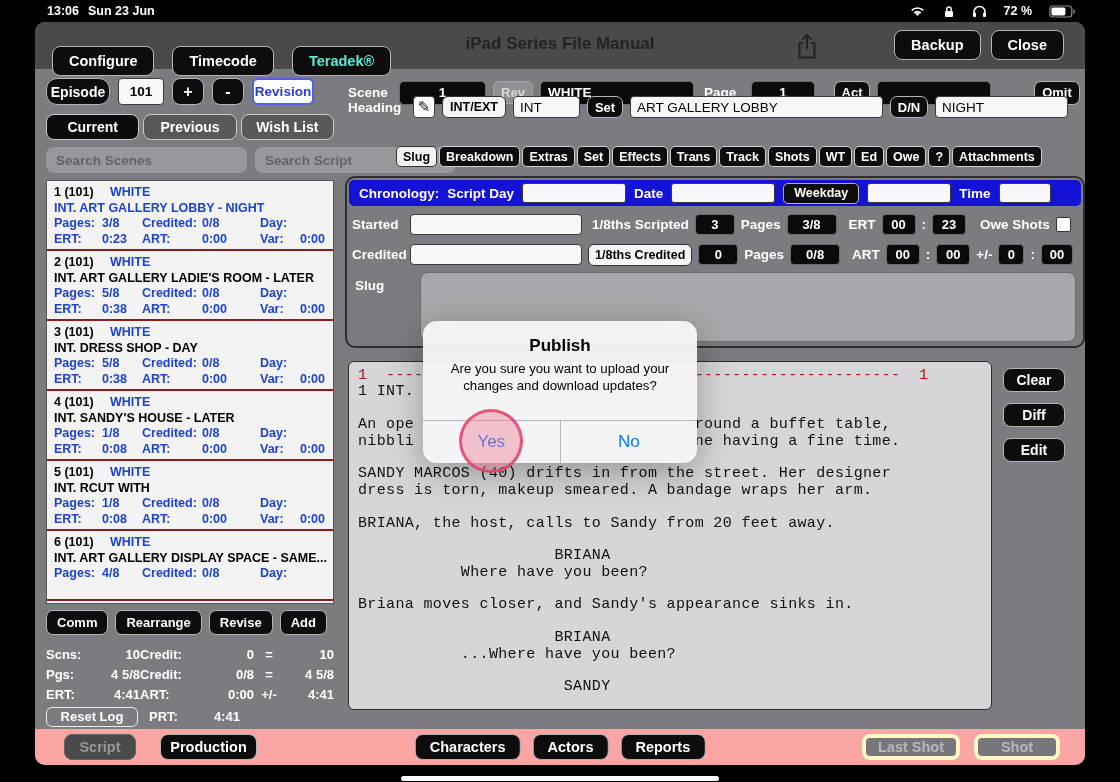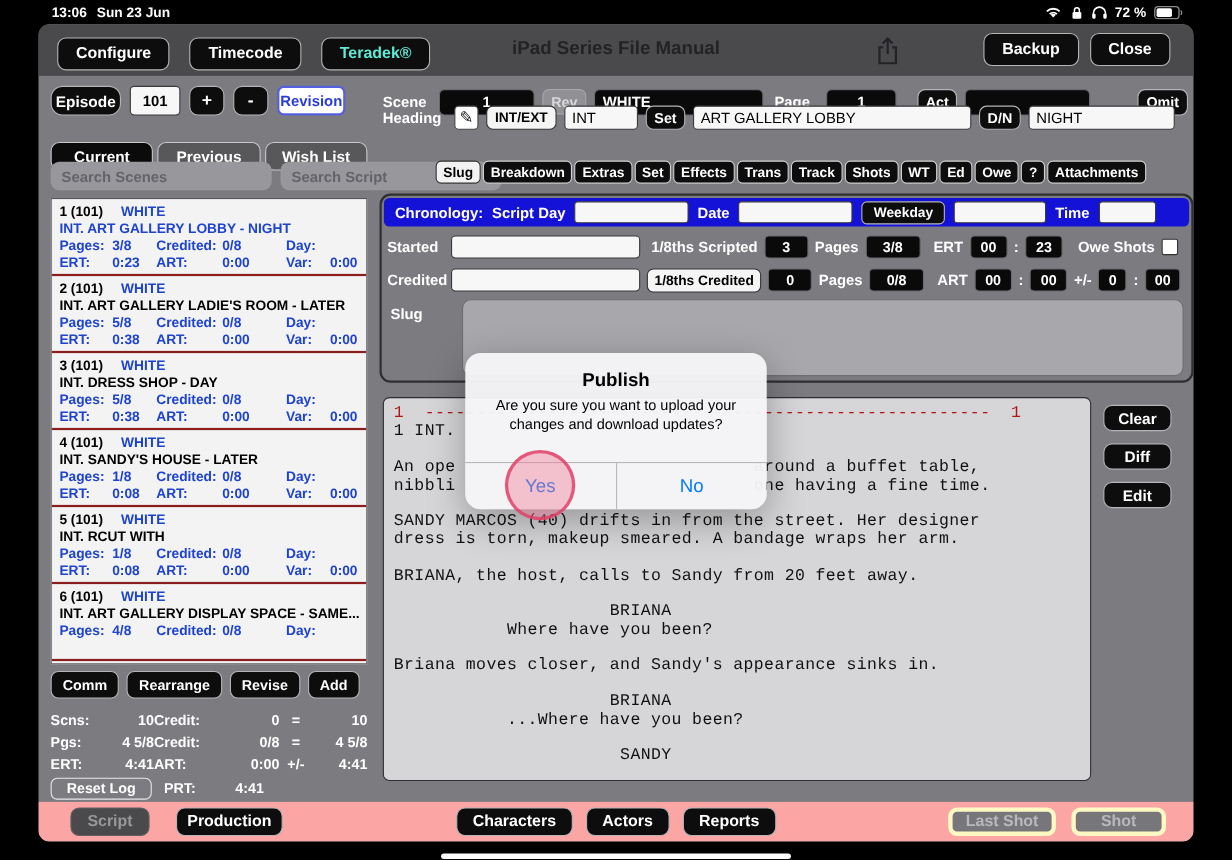--- a/index.html
+++ b/index.html
@@ -4,21 +4,21 @@
 <style>
   html,body{margin:0;padding:0;width:1120px;height:782px;overflow:hidden;background:#000;
     font-family:"Liberation Sans",sans-serif;-webkit-font-smoothing:antialiased;}
   *{box-sizing:border-box;}
   input,textarea{font-family:inherit;outline:none;}
 
   
   .statusbar{position:absolute;left:0;top:0;width:1120px;height:22px;background:#000;color:#fff;
     display:flex;align-items:center;justify-content:space-between;padding:0 44px 0 47px;font-size:12.5px;}
   .sb-left{display:flex;gap:9px;font-weight:bold;}
-  .sb-right{display:flex;align-items:center;gap:7px;font-weight:bold;}
+  .sb-right{display:flex;align-items:center;gap:17px;font-weight:bold;}
   .sb-right svg{display:block;}
 
   
   .app{position:absolute;left:35px;top:22px;width:1050px;height:743px;background:#7c7c80;
     border-radius:10px;overflow:hidden;}
   .topbar{position:absolute;left:0;top:0;right:0;height:47px;background:#4a4a4c;}
   .bottombar{position:absolute;left:0;bottom:0;right:0;height:36px;background:#fca5a5;}
 
   
   .btnb{background:#0d0d0e;color:#fff;border:1.5px solid #b5b5b8;border-radius:8px;font-weight:bold;
@@ -30,37 +30,37 @@
     font-size:13px;display:flex;align-items:center;justify-content:center;}
   .fieldb{background:#0a0a0b;color:#fff;border:1px solid #6a6a6e;border-radius:5px;font-size:13.5px;
     font-weight:bold;padding:0 7px;display:flex;align-items:center;}
   input.fieldb{padding:0 7px;}
   .tcenter{text-align:center;justify-content:center;}
   .fieldw{background:#f7f7f8;color:#000;border:1px solid #3a3a3c;border-radius:4px;font-size:13.5px;
     padding:0 6px;}
   .lbl{color:#fff;font-weight:bold;font-size:13.5px;white-space:nowrap;}
 
   
-  .tb-left{position:absolute;left:17px;top:12px;display:flex;gap:18px;height:30px;}
+  .tb-left{position:absolute;left:17px;top:24px;display:flex;gap:18px;height:30px;}
   .tb-right{position:absolute;right:21px;top:8px;display:flex;gap:10px;height:30px;}
   .tb-btn{height:30px;padding:0 16px;}
   .tb-title{position:absolute;left:0;right:0;top:12px;text-align:center;color:#232326;
     font-size:17px;font-weight:bold;}
   .teradek{color:#5eead4;}
   .share{position:absolute;left:758px;top:9px;width:28px;height:30px;display:flex;align-items:center;
     justify-content:center;cursor:pointer;}
 
   
   .ep-row{position:absolute;left:11px;top:56px;width:288px;height:27px;display:flex;gap:8px;}
   .ep-btn{width:64px;height:27px;font-size:14px;border-radius:11px;}
   .ep-num{width:46px;height:27px;text-align:center;font-weight:bold;}
   .pm-btn{width:32px;height:27px;font-size:16px;}
   .revision{width:62px;height:27px;background:#fff;border:2px solid #5560e0;border-radius:6px;
     color:#2a3bd8;font-weight:bold;font-size:13.5px;display:flex;align-items:center;justify-content:center;cursor:pointer;}
-  .sb-tabbar{position:absolute;left:11px;top:92px;width:288px;height:26px;display:flex;gap:4px;margin-top:15px;}
+  .sb-tabbar{position:absolute;left:11px;top:92px;width:288px;height:26px;display:flex;gap:4px;}
   .sbtab{flex:1;height:26px;background:#58585a;border:1.5px solid #c9c9cc;border-radius:8px;color:#fff;
     font-weight:bold;font-size:14px;display:flex;align-items:center;justify-content:center;cursor:pointer;}
   .sbtab.active{background:#0b0b0c;}
   .sb-search{position:absolute;left:11px;top:125px;width:288px;height:26px;display:flex;gap:8px;}
   .search-input{flex:1;background:#98989c;border:none;border-radius:8px;font-size:13.5px;
     font-weight:bold;color:#2e2e32;padding:0 10px;}
   .search-input::placeholder{color:#63636a;}
   .scene-list{position:absolute;left:11px;top:158px;width:288px;height:424px;background:#f3f3f4;
     border:1px solid #55555a;overflow:hidden;}
   .scene-item{height:70px;padding:4px 4px 0 7px;border-bottom:2px solid #8b1d1d;cursor:pointer;

